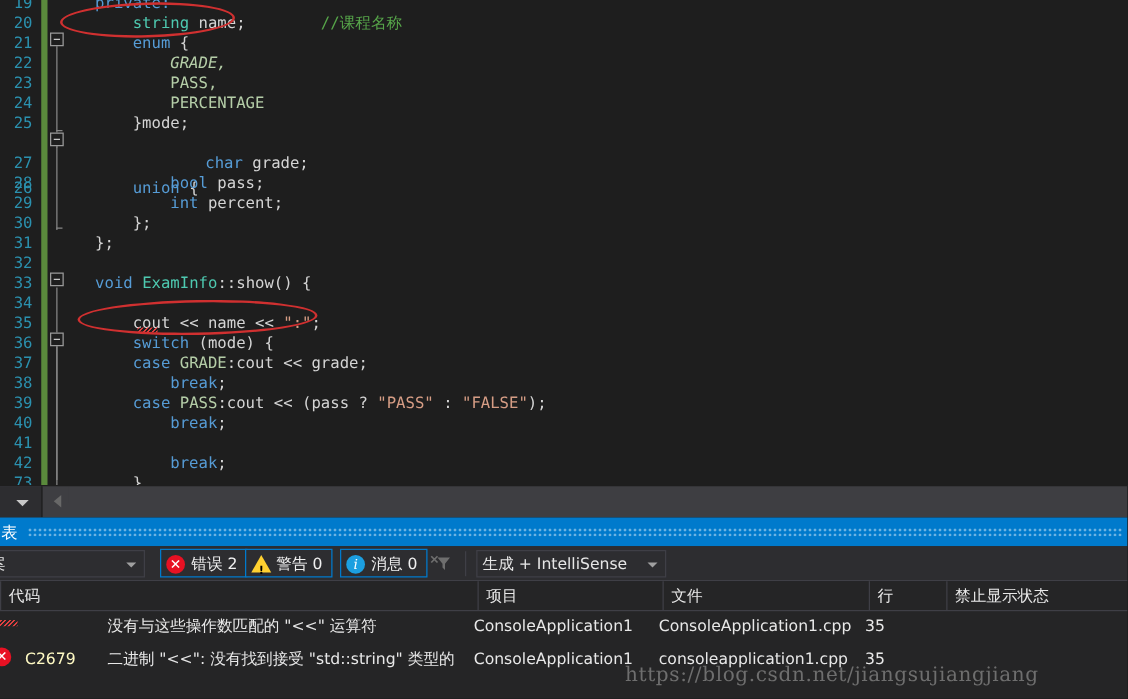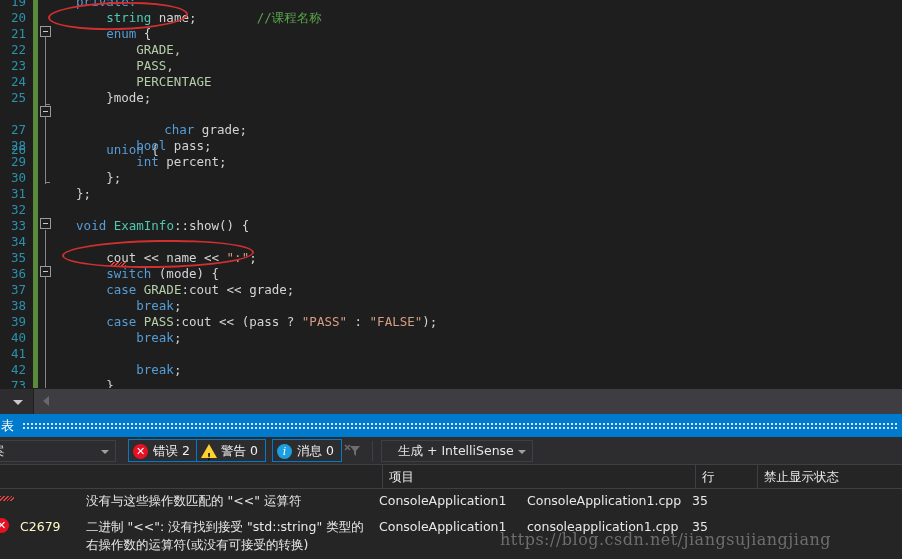--- a/index.html
+++ b/index.html
@@ -180,21 +180,21 @@
     line-height: 20px;
   }
   .tb-combo .cb-caret {
     position: absolute; right: 6px; top: 9px;
     width: 0; height: 0;
     border-left: 4px solid transparent;
     border-right: 4px solid transparent;
     border-top: 4px solid #a0a0a0;
   }
   #combo-scope { left: -40px; width: 156px; padding-left: 6px; }
-  #combo-filter { left: 381px; width: 152px; padding-left: 16px; }
+  #combo-filter { left: 381px; width: 152px; padding-left: 4px; }
 
   .tb-chip {
     position: absolute; top: 2px;
     height: 23px;
     border: 1px solid #007acc;
     background: #2d2d30;
     color: #f0f0f0;
     font-size: 12.5px;
     font-family: "DejaVu Sans", sans-serif;
     line-height: 21px;
@@ -311,21 +311,21 @@
 <body>
 
 <div id="app">
 
   <div id="editor">
     <div id="changebar"></div>
     <div id="code-lines">
         <div class="code-line" style="top: -6px; position: absolute; left: 0px; width: 902px;"><span class="lnum">19</span><span class="ctext" style="left: 76.08px;"><span class="kw">private:</span></span></div>
         <div class="code-line" style="top: 10px; position: absolute; left: 0px; width: 902px;"><span class="lnum">20</span><span class="ctext" style="left: 106.16px;"><span class="typ">string</span><span class="pln"> name;</span><span class="pln">        </span><span class="cmt">//课程名称</span></span></div>
         <div class="code-line" style="top: 26px; position: absolute; left: 0px; width: 902px;"><span class="lnum">21</span><span class="ctext" style="left: 106.16px;"><span class="kw">enum</span><span class="pln"> {</span></span></div>
-        <div class="code-line" style="top: 42px; position: absolute; left: 0px; width: 902px;"><span class="lnum">22</span><span class="ctext" style="left: 136.24px;"><span class="enm">GRADE,</span></span></div>
+        <div class="code-line" style="top: 42px; position: absolute; left: 0px; width: 902px;"><span class="lnum">22</span><span class="ctext" style="left: 136.24px; font-style: italic;"><span class="enm">GRADE,</span></span></div>
         <div class="code-line" style="top: 58px; position: absolute; left: 0px; width: 902px;"><span class="lnum">23</span><span class="ctext" style="left: 136.24px;"><span class="enm">PASS,</span></span></div>
         <div class="code-line" style="top: 74px; position: absolute; left: 0px; width: 902px;"><span class="lnum">24</span><span class="ctext" style="left: 136.24px;"><span class="enm">PERCENTAGE</span></span></div>
         <div class="code-line" style="top: 90px; position: absolute; left: 0px; width: 902px;"><span class="lnum">25</span><span class="ctext" style="left: 106.16px;"><span class="pln">}mode;</span></span></div>
         <div class="code-line" style="top: 106px; position: absolute; left: 0px; width: 902px; margin-top: 36px;"><span class="lnum">26</span><span class="ctext" style="left: 106.16px;"><span class="kw">union</span><span class="pln"> {</span></span></div>
         <div class="code-line" style="top: 122px; position: absolute; left: 0px; width: 902px;"><span class="lnum">27</span><span class="ctext" style="left: 136.24px; margin-left: 28px;"><span class="kw">char</span><span class="pln"> grade;</span></span></div>
         <div class="code-line" style="top: 138px; position: absolute; left: 0px; width: 902px;"><span class="lnum">28</span><span class="ctext" style="left: 136.24px;"><span class="kw">bool</span><span class="pln"> pass;</span></span></div>
         <div class="code-line" style="top: 154px; position: absolute; left: 0px; width: 902px;"><span class="lnum">29</span><span class="ctext" style="left: 136.24px;"><span class="kw">int</span><span class="pln"> percent;</span></span></div>
         <div class="code-line" style="top: 170px; position: absolute; left: 0px; width: 902px;"><span class="lnum">30</span><span class="ctext" style="left: 106.16px;"><span class="pln">};</span></span></div>
         <div class="code-line" style="top: 186px; position: absolute; left: 0px; width: 902px;"><span class="lnum">31</span><span class="ctext" style="left: 76.08px;"><span class="pln">};</span></span></div>
         <div class="code-line" style="top: 202px; position: absolute; left: 0px; width: 902px;"><span class="lnum">32</span><span class="ctext" style="left: 46px;"></span></div>
@@ -409,37 +409,38 @@
       <div id="tb-sep"></div>
 
       <div class="tb-combo" id="combo-filter">
         <span>生成 + IntelliSense</span>
         <span class="cb-caret"></span>
       </div>
 
     </div>
 
     <div id="grid-head">
+        <div class="hcell" style="left: 0px; width: 100px;">代码</div>
         <div class="hcell" style="left: 382px; width: 148px;">项目</div>
+        <div class="hcell" style="left: 530px; width: 165px;">文件</div>
         <div class="hcell" style="left: 695px; width: 62px;">行</div>
         <div class="hcell" style="left: 757px; width: 175px;">禁止显示状态</div>
       </div>
     <div id="grid-body">
         <div class="grow" style="position: absolute; left: 0px; top: 0px; width: 902px; height: 26px;">
           <span class="row-squiggle"></span>
           <span class="cell " style="left: 86px; top: 4px;">没有与这些操作数匹配的 "&lt;&lt;" 运算符</span>
           <span class="cell " style="left: 379px; top: 4px;">ConsoleApplication1</span>
           <span class="cell " style="left: 527px; top: 4px;">ConsoleApplication1.cpp</span>
           <span class="cell " style="left: 692px; top: 4px;">35</span>
         </div>
         <div class="grow" style="position: absolute; left: 0px; top: 26px; width: 902px; height: 40px;">
           <span class="row-ico">✕</span>
           <span class="cell code-col" style="left: 20px; top: 4px;">C2679</span>
           <span class="cell " style="left: 86px; top: 4px;">二进制 "&lt;&lt;": 没有找到接受 "std::string" 类型的</span>
-          <span class="cell " style="left: 86px; top: 22px;">右操作数的运算符(或没有可接受的转换)</span>
           <span class="cell " style="left: 379px; top: 4px;">ConsoleApplication1</span>
           <span class="cell " style="left: 527px; top: 4px;">consoleapplication1.cpp</span>
           <span class="cell " style="left: 692px; top: 4px;">35</span>
         </div>
       </div>
 
   </div>
 
   <div id="watermark">https://blog.csdn.net/jiangsujiangjiang</div>
 

